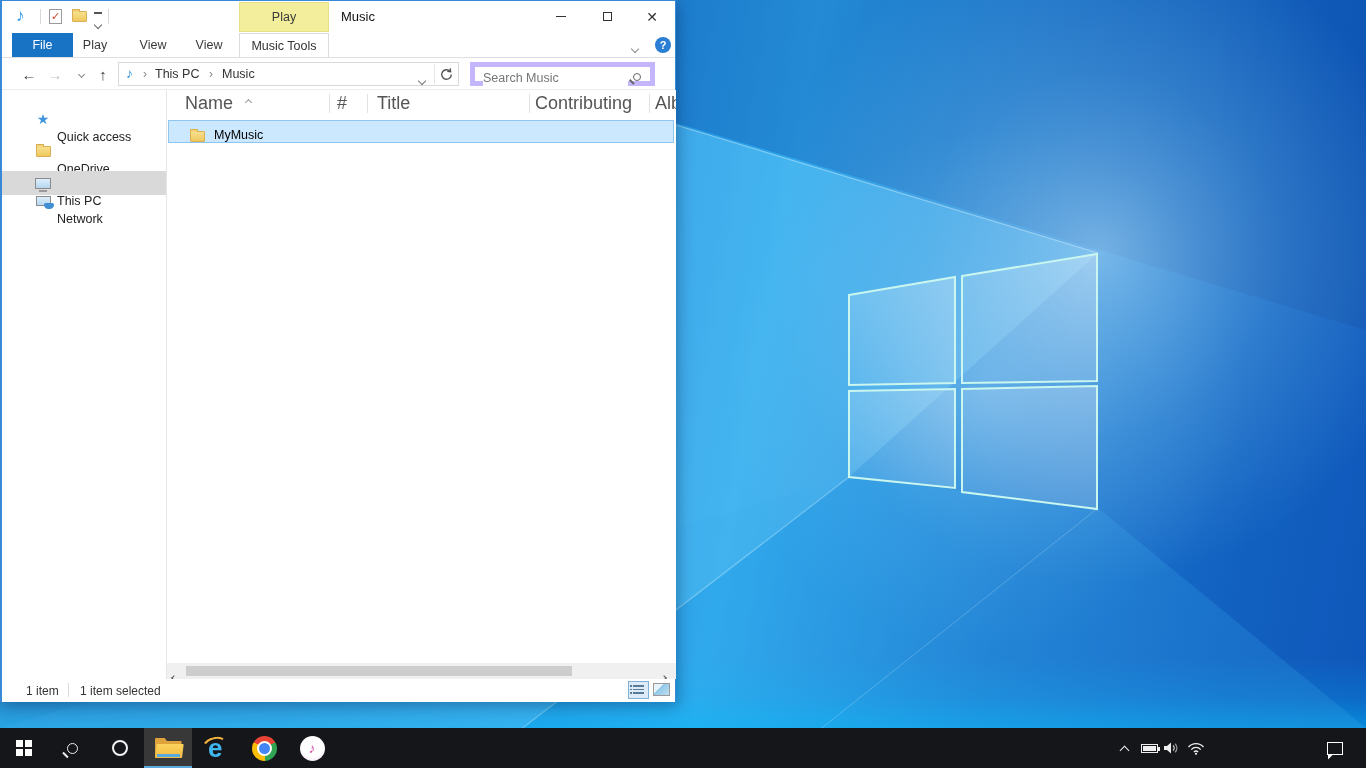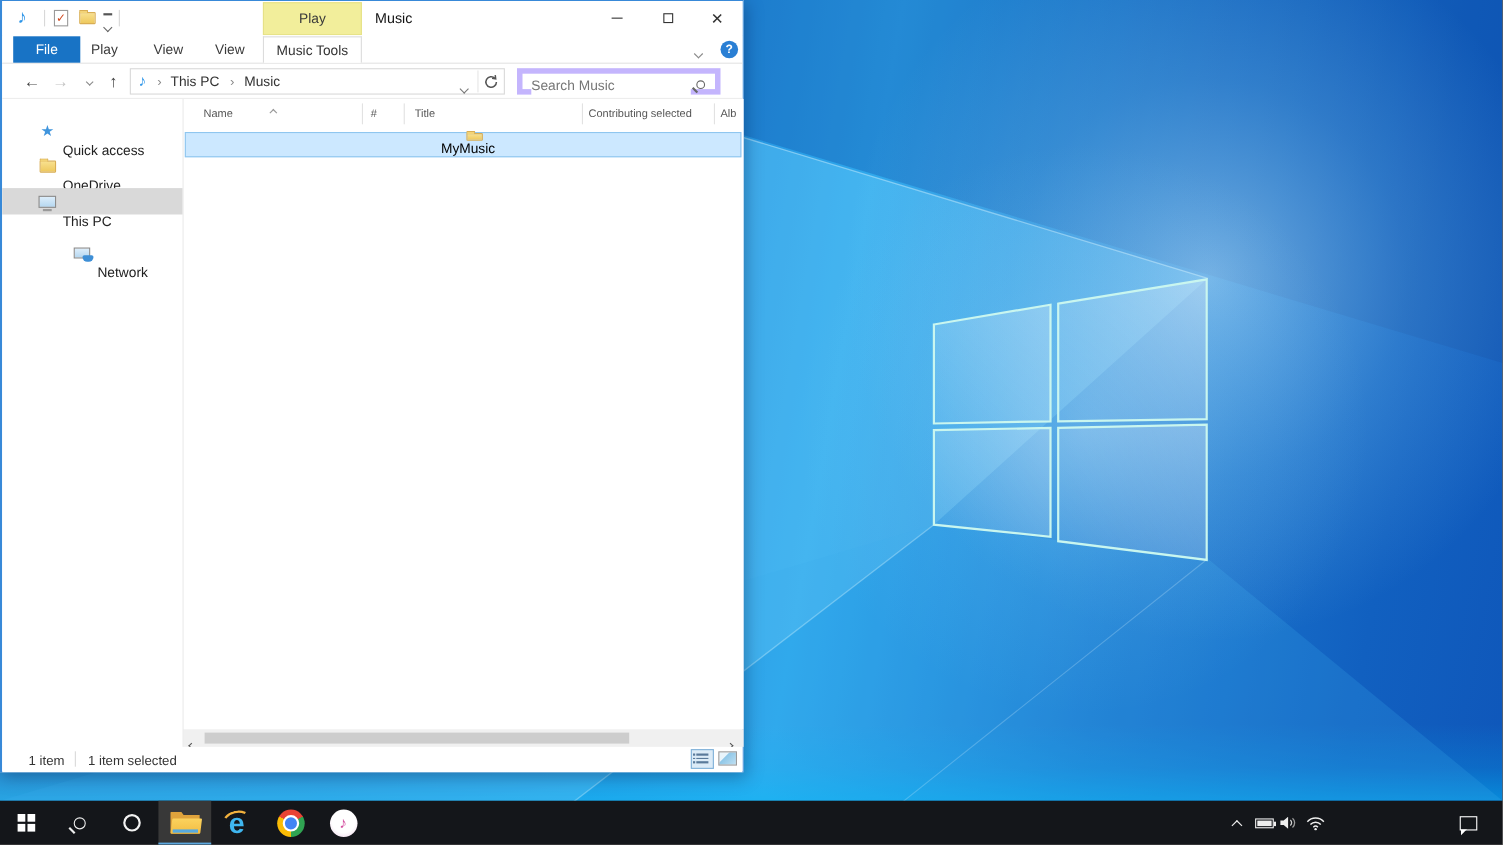--- a/index.html
+++ b/index.html
@@ -88,26 +88,26 @@
   .side-ico { width:18px; margin-left:32px; display:flex; justify-content:center; }
   .side-label { margin-left:5px; font-size:12.5px; color:#222;margin-top:36px; }
   .qa-star { color:#4095dd; font-size:14px; line-height:14px; }
   .pc-mon { position:relative; width:16px; height:11px; border:1px solid #8c8c8c; background:linear-gradient(#ddeefb,#b5d7f0); }
   .pc-mon::after { content:""; position:absolute; left:3px; bottom:-4px; width:8px; height:2px; background:#9a9a9a; }
   .net-pc { position:relative; width:15px; height:10px; border:1px solid #8c8c8c; background:linear-gradient(#ddeefb,#b5d7f0); }
   .net-pc::after { content:""; position:absolute; right:-4px; bottom:-4px; width:10px; height:6px; background:#3e8fd6; border-radius:2px 2px 5px 5px; }
 
   
   .filepane { position:absolute; left:165px; top:89px; width:509px; height:573px; background:#fff; overflow:hidden; }
-  .colhead { position:absolute; top:0; height:27px; line-height:27px; font-size:10px; color:#555; }
+  .colhead { position:absolute; top:0; height:27px; line-height:27px; font-size:18px; color:#555; }
   .col-div { position:absolute; top:4px; width:1px; height:19px; background:#e2e2e2; }
   .sort-chev { position:absolute; left:79px; top:3px; }
   .sort-chev .chev { width:5px; height:5px; border-color:#999; }
   .file-row { position:absolute; left:1px; top:30px; width:506px; height:23px; background:#cce8ff;
-    border:1px solid #8fc6ef; display:flex; align-items:center;flex-direction:column; }
+    border:1px solid #8fc6ef; display:flex; align-items:flex-end; }
   .row-folder { margin-left:21px; }
   .row-label { margin-left:9px; font-size:12.5px; color:#000; }
 
   
   .hscroll { position:absolute; left:165px; top:662px; width:509px; height:16px; background:#f0f0f0; }
   .hs-arrow { position:absolute; top:5px; width:8px; height:7px; }
   .hs-arrow .chev { width:4px; height:4px; border-color:#555; border-width:1.5px; }
   .hs-thumb { position:absolute; left:19px; top:3px; width:386px; height:10px; background:#cdcdcd; }
 
   
@@ -279,21 +279,21 @@
             <span class="fold"></span>
           </span>
         <span class="side-label">OneDrive</span>
       </div>
       <div class="side-item selected" style="top:81px;">
         <span class="side-ico">
             <span class="pc-mon"></span>
           </span>
         <span class="side-label">This PC</span>
       </div>
-      <div class="side-item" style="top:128px;justify-content:center;">
+      <div class="side-item" style="top:99px;">
         <span class="side-ico">
             <span class="net-pc"></span>
           </span>
         <span class="side-label">Network</span>
       </div>
     </div>
     <div class="pane-divider"></div>
 
     <div class="filepane">
       <div class="sort-chev"><span class="chev up"></span></div>

